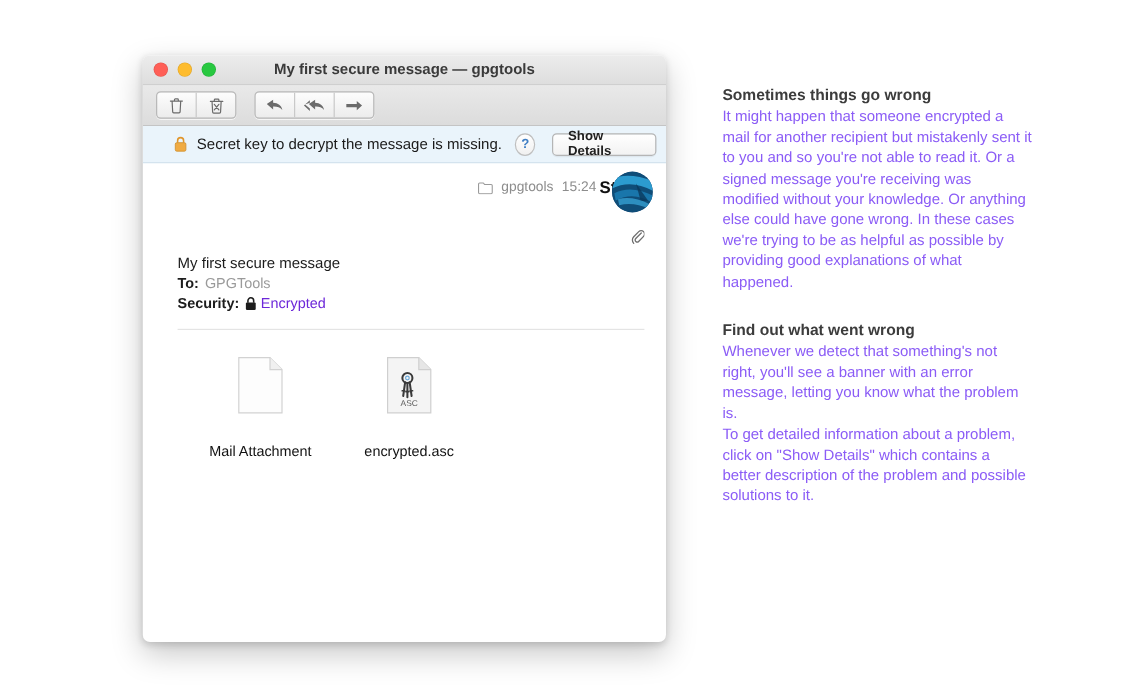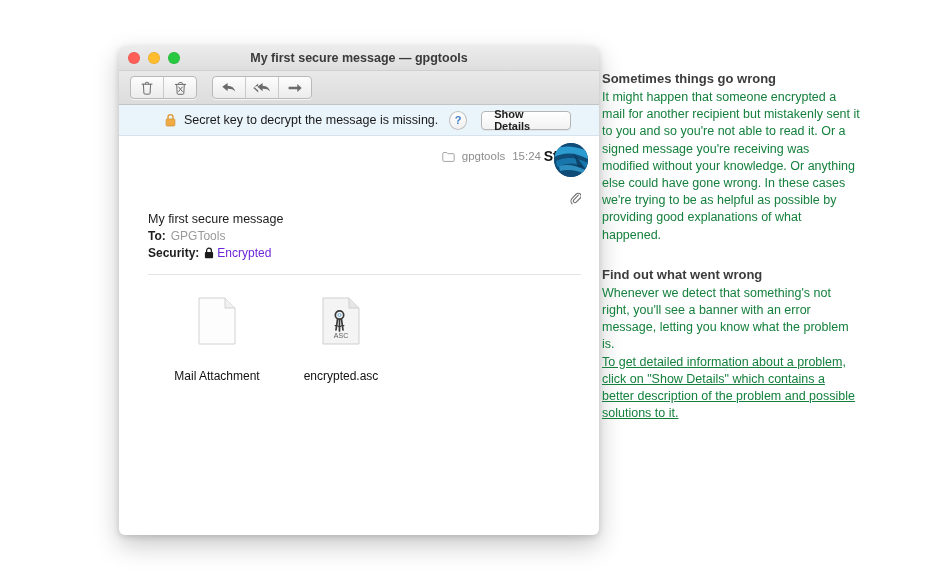--- a/index.html
+++ b/index.html
@@ -14,21 +14,21 @@
     font-family: "Liberation Sans", sans-serif;
     -webkit-font-smoothing: antialiased;
     overflow: hidden;
   }
 
   
   .mail-window {
     position: absolute;
     left: 119px;
     top: 46px;
-    width: 480px;
+    width: 436px;
     height: 489px;
     border-radius: 6px;
     background: #ffffff;
     box-shadow: 0 10px 26px rgba(0,0,0,0.22), 0 2px 6px rgba(0,0,0,0.14);
     overflow: hidden;
   }
 
   
   .titlebar {
     position: relative;
@@ -91,21 +91,21 @@
   .tb-btn:last-child { border-right: none; }
   .tb-btn svg { display: block; }
 
   
   .banner {
     height: 30px;
     background: #eaf4fb;
     border-bottom: 1px solid #d4e3ee;
     display: flex;
     align-items: center;
-    padding: 0 28px;
+    padding: 0 8px;
   }
   .banner-lock { margin-left: 18px; margin-right: 8px; display:flex; align-items:center; }
   .banner-text {
     font-size: 12.5px;
     color: #1a1a1a;
     flex: 0 0 auto;
   }
   .help-btn {
     margin-left: 11px;
     width: 17px;
@@ -231,23 +231,23 @@
     margin: 0 0 1px 0;
     font-size: 13px;
     font-weight: bold;
     color: #3c3c3c;
     line-height: 18px;
   }
   .section p {
     margin: 0;
     font-size: 12.5px;
     line-height: 17.2px;
-    color: #15803d;
-  }
-  .section p + p { margin-top: 0; text-decoration: underline; }
+    color: #8b5cf6;
+  }
+  .section p + p { margin-top: 0; }
 </style>
 </head>
 <body>
 
 <div class="mail-window">
 
   <div class="titlebar">
     <div class="traffic">
       <div class="light red"></div>
       <div class="light yellow"></div>

